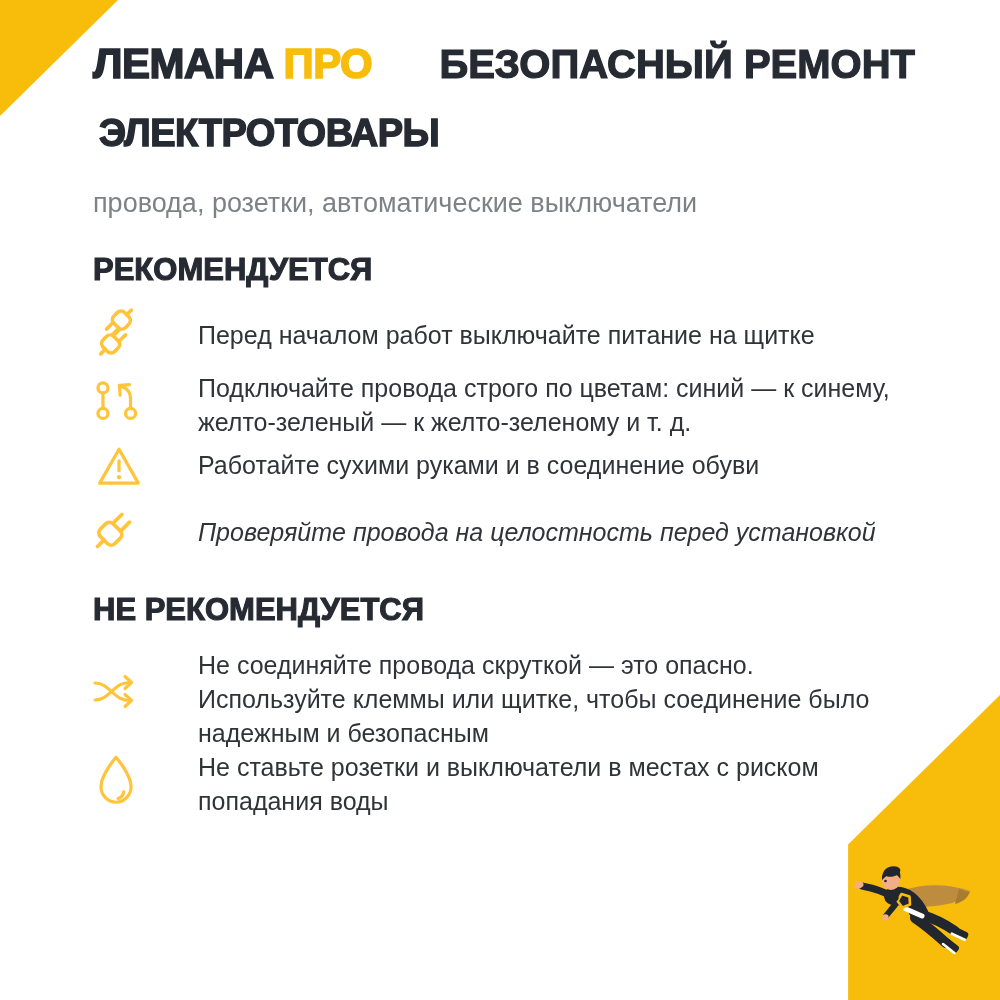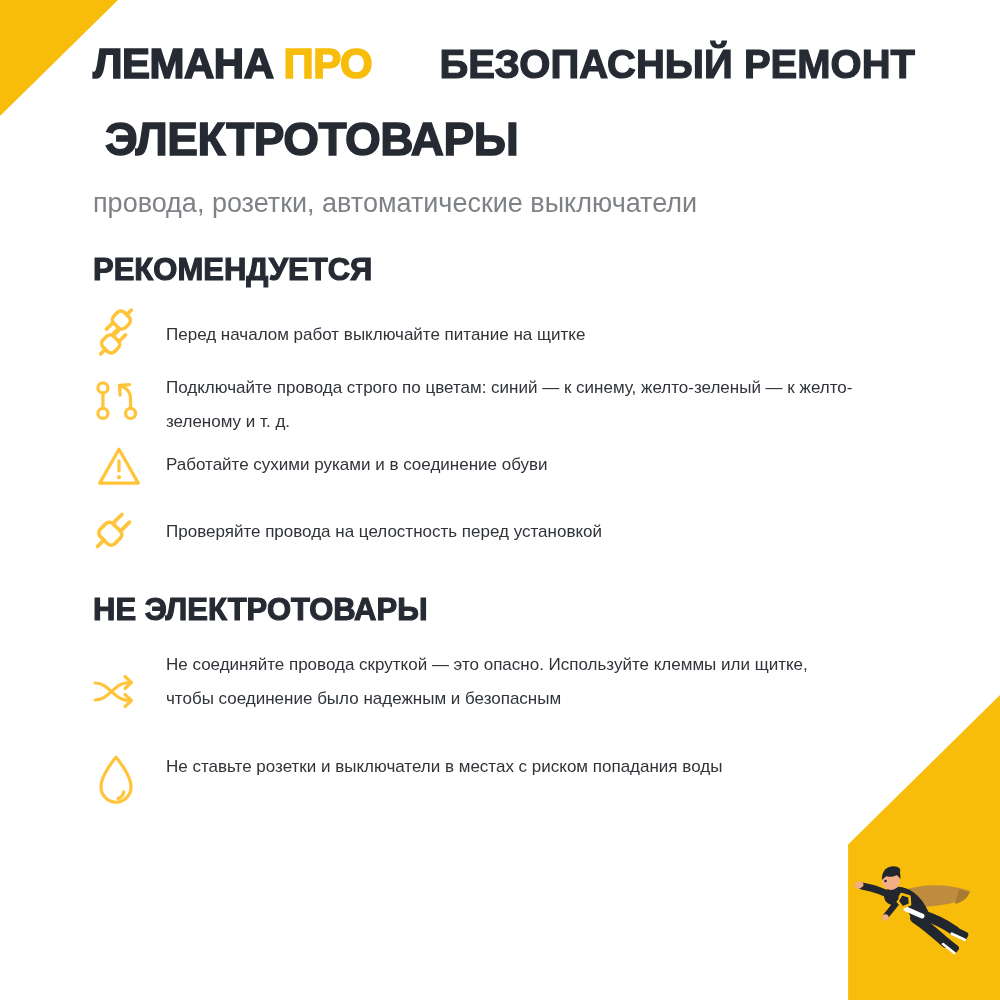--- a/index.html
+++ b/index.html
@@ -44,41 +44,41 @@
     white-space:nowrap;
   }
   .logo .logo-pro{color:var(--brand-yellow);-webkit-text-stroke:1.6px var(--brand-yellow);margin-left:10px;}
   .header-title{
     font-size:40px;font-weight:700;letter-spacing:0px;
     color:var(--heading-color);
     -webkit-text-stroke:1.2px currentColor;
     white-space:nowrap;
   }
   .page-title{
-    position:absolute;left:105px;top:112px;
-    font-size:46px;font-weight:700;letter-spacing:-0.5px;
+    position:absolute;left:99px;top:112px;
+    font-size:38px;font-weight:700;letter-spacing:-0.5px;
     color:var(--heading-color);
     -webkit-text-stroke:1.4px currentColor;
   }
   .page-subtitle{
     position:absolute;left:93px;top:188px;
     font-size:27px;font-weight:400;color:var(--muted-color);
   }
   .section-heading{
     position:absolute;left:93px;
     font-size:31px;font-weight:700;letter-spacing:0px;
     color:var(--heading-color);
     -webkit-text-stroke:1.1px currentColor;
   }
   .sec-rec{top:252px;}
   .sec-notrec{top:592px;}
   .item-icon{position:absolute;color:var(--icon-yellow);}
   .item-text{
-    position:absolute;left:166px;
-    font-size:17px;line-height:34px;font-weight:400;
+    position:absolute;left:198px;
+    font-size:25px;line-height:34px;font-weight:400;
     color:var(--body-color);
   }
   .w720{width:720px;}
   .w690{width:690px;}
   svg{display:block;}
   .mascot{position:absolute;left:851px;top:858px;}
 </style>
 </head>
 <body>
 
@@ -137,23 +137,23 @@
 <div class="item-icon" style="left:86px;top:500px;">
   <svg width="58" height="58" viewBox="0 0 48 48" fill="none" stroke="currentColor" stroke-width="3.1" stroke-linecap="round" stroke-linejoin="round">
     <g transform="rotate(-45 24 24)">
       <path d="M3.5 24 H11"></path>
       <rect x="11" y="15.5" width="15" height="17" rx="4.5"></rect>
       <path d="M26 19.5 H36.5"></path>
         <path d="M26 28.5 H36.5"></path>
     </g>
   </svg>
 </div>
-<div class="item-text w720" style="top:515px;">Проверяйте провода на целостность перед установкой</div>
-
-<div class="section-heading sec-notrec">НЕ ЭЛЕКТРОТОВАРЫ</div>
+<div class="item-text w720" style="top:515px;font-style:italic;">Проверяйте провода на целостность перед установкой</div>
+
+<div class="section-heading sec-notrec">НЕ РЕКОМЕНДУЕТСЯ</div>
 
 <div class="item-icon" style="left:88px;top:668px;">
   <svg width="52" height="48" viewBox="0 0 48 48" fill="none" stroke="currentColor" stroke-width="3.1" stroke-linecap="round" stroke-linejoin="round">
     <path d="M5 32 C13 32 17 27.5 22 23 C27 18.5 31 14.5 39.5 14.5"></path>
     <path d="M35 8.5 L41.5 14.5 L35 20.5"></path>
     <path d="M5 15 C13 15 17 19.5 22 24 C27 28.5 31 32.5 39.5 32.5"></path>
     <path d="M35 26.5 L41.5 32.5 L35 38.5"></path>
   </svg>
 </div>
 <div class="item-text w690" style="top:648px;">Не соединяйте провода скруткой — это опасно. Используйте клеммы или щитке, чтобы соединение было надежным и безопасным</div>

